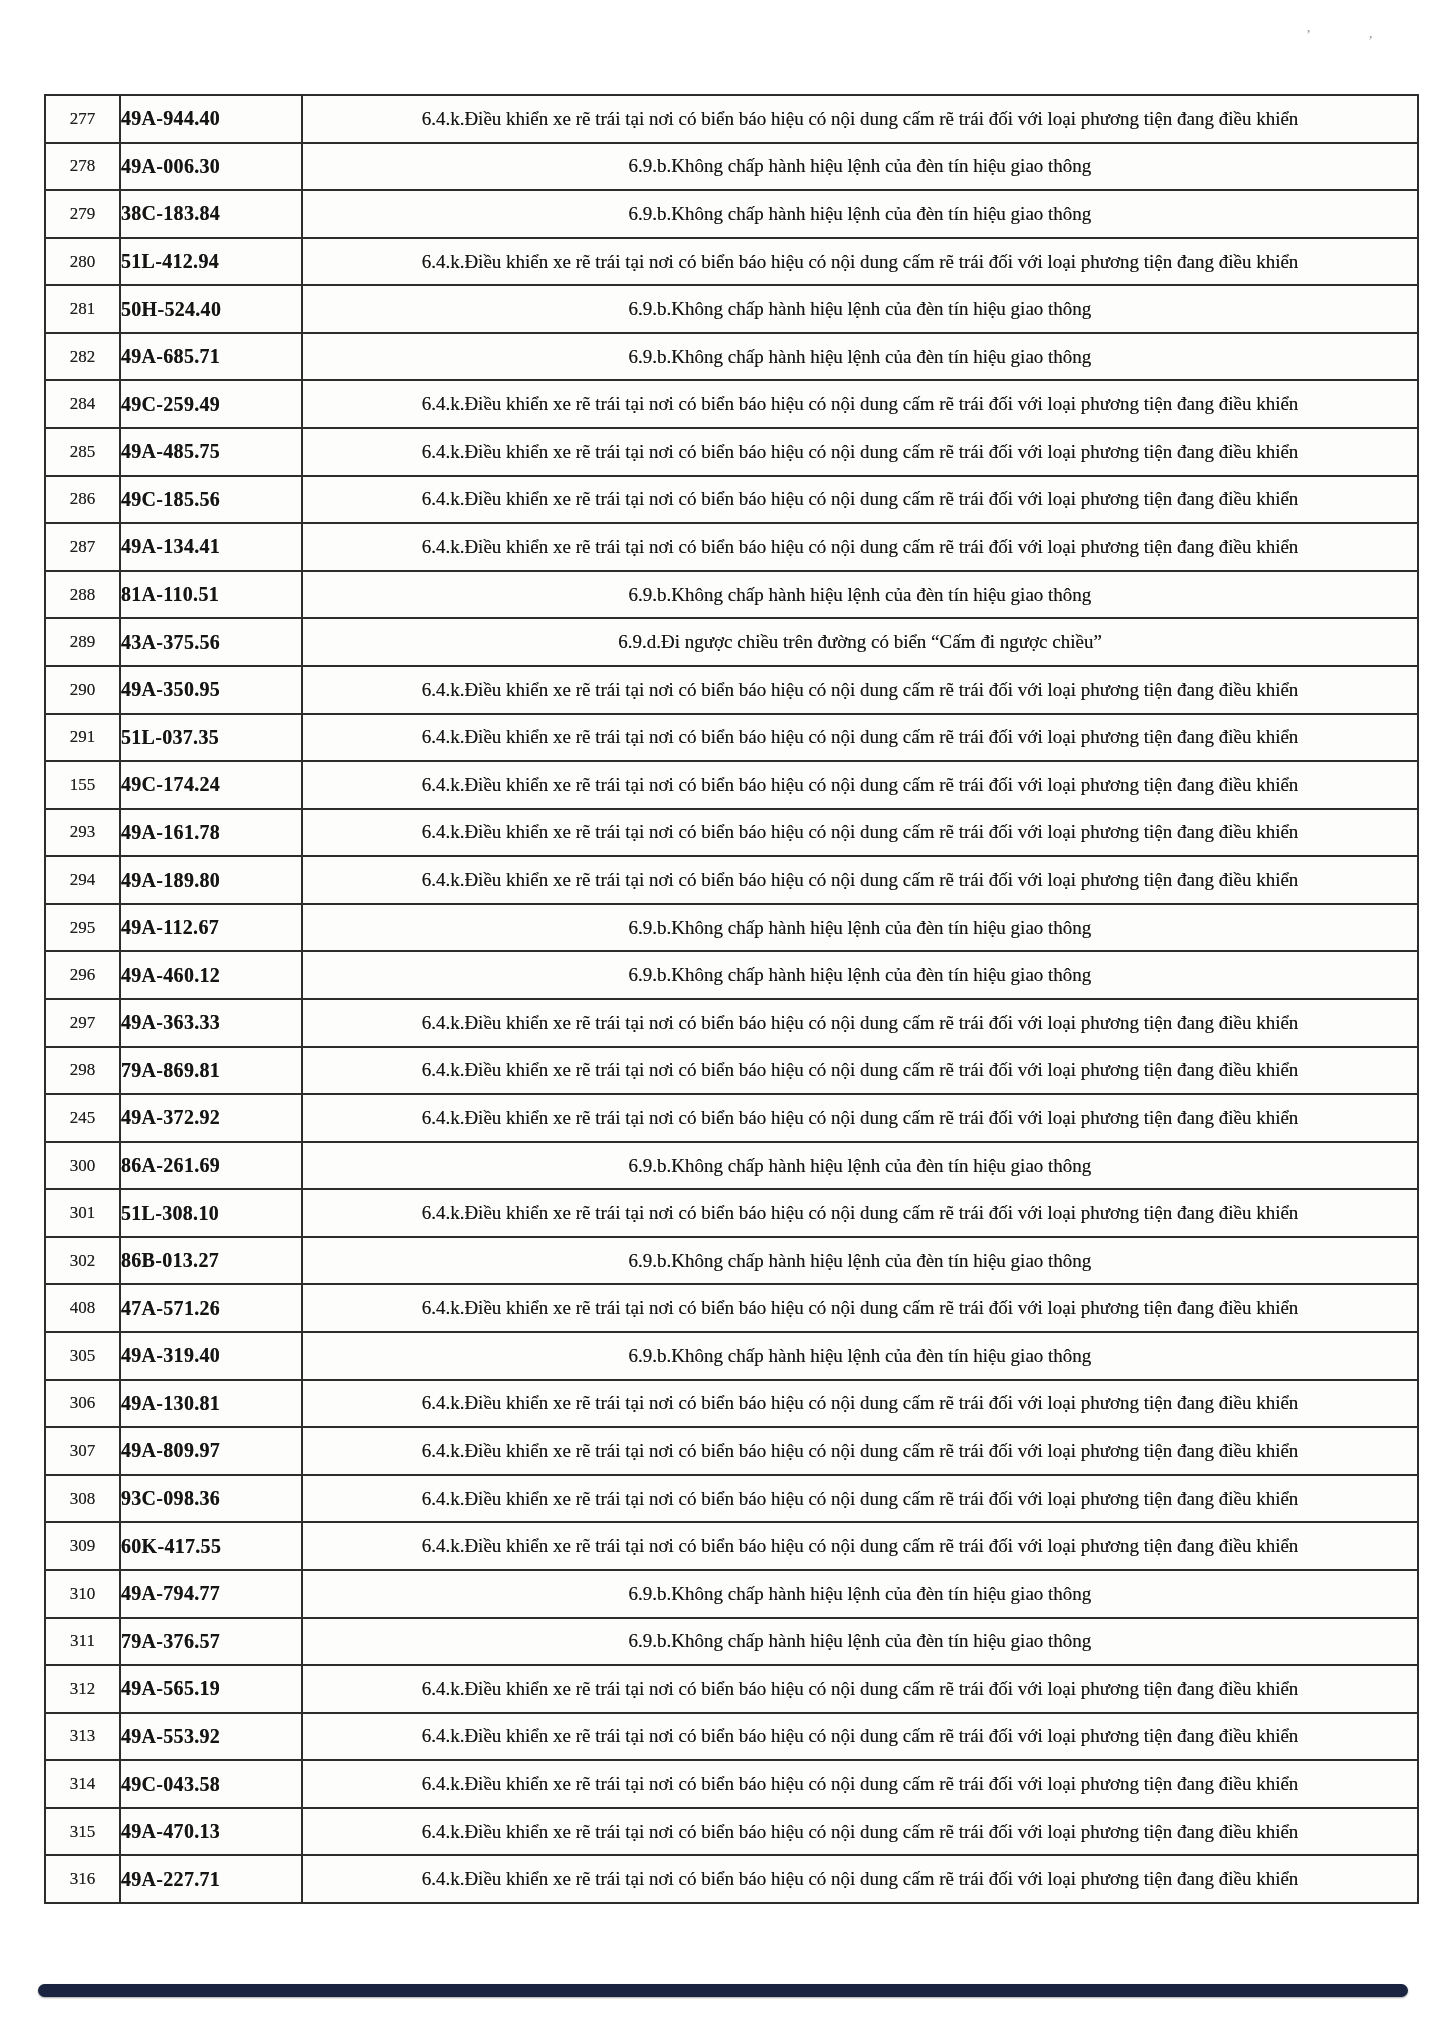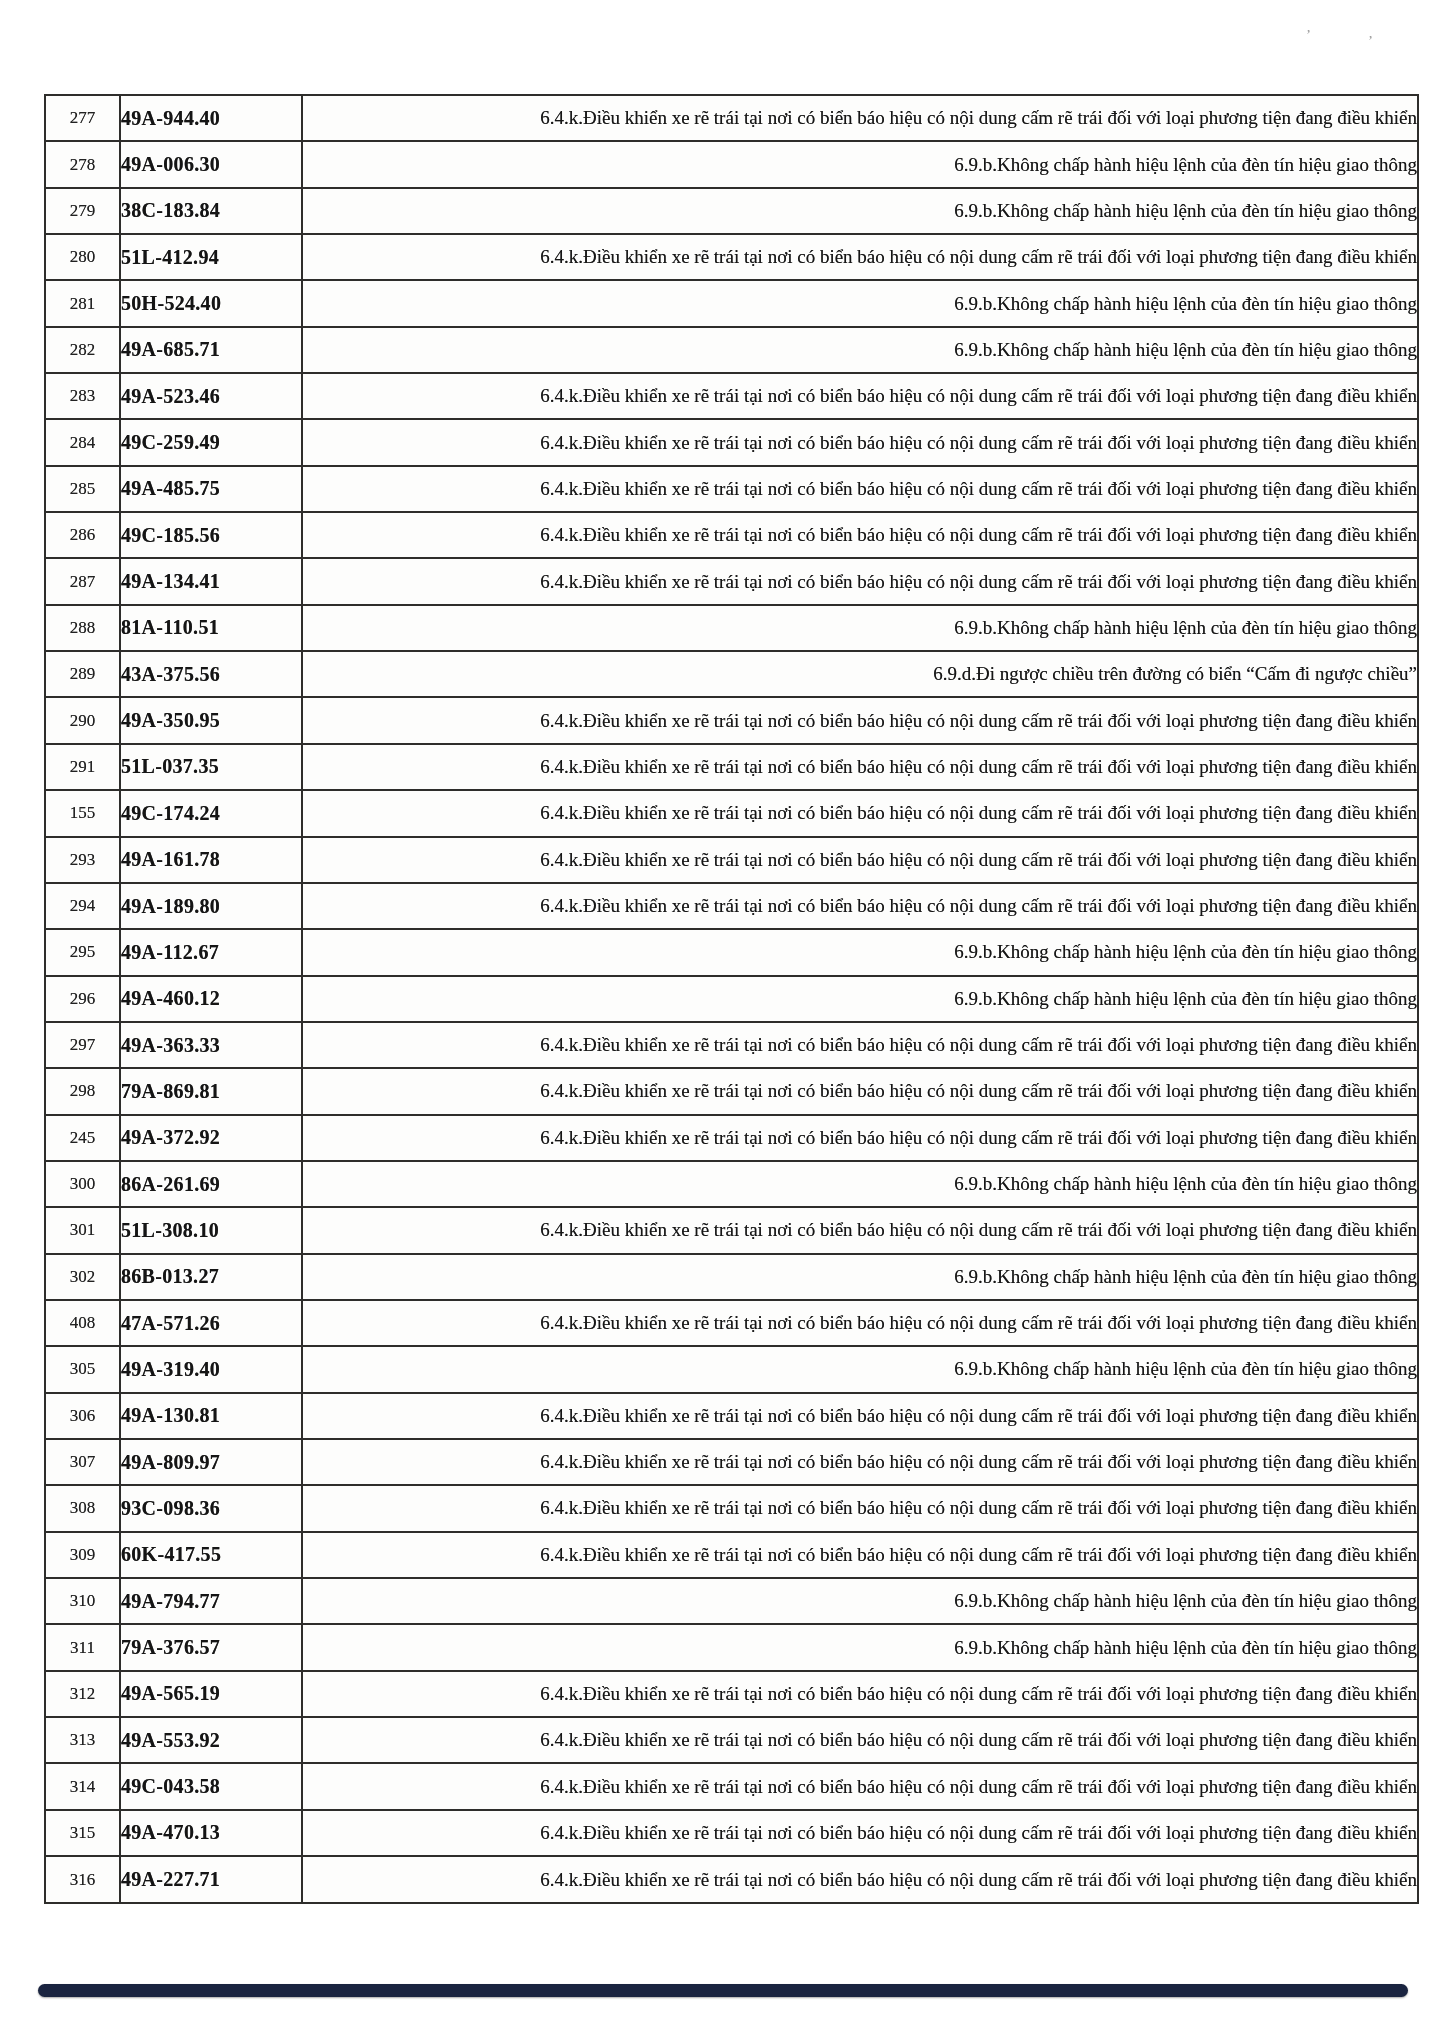--- a/index.html
+++ b/index.html
@@ -44,21 +44,21 @@
   }
   td.col-plate{
     text-align:left;
     font-weight:700;
     font-size:20px;
     letter-spacing:.3px;
     color:#151515;
     text-shadow:0 0 .5px rgba(0,0,0,.6);
   }
   td.col-violation{
-    text-align:right;
+    text-align:center;
     font-size:19px;
     padding-left:5px;
     padding-right:3px;
     color:#161616;
     text-shadow:0 0 .45px rgba(0,0,0,.55);
   }
   .scan-mark{
     position:absolute;
     color:#9a9a9a;
     font-size:15px;
@@ -116,25 +116,20 @@
             <td class="col-no">281</td>
             <td class="col-plate">50H-524.40</td>
             <td class="col-violation">6.9.b.Không chấp hành hiệu lệnh của đèn tín hiệu giao thông</td>
           </tr>
           <tr>
             <td class="col-no">282</td>
             <td class="col-plate">49A-685.71</td>
             <td class="col-violation">6.9.b.Không chấp hành hiệu lệnh của đèn tín hiệu giao thông</td>
           </tr>
           <tr>
-            <td class="col-no">283</td>
-            <td class="col-plate">49A-523.46</td>
-            <td class="col-violation">6.4.k.Điều khiển xe rẽ trái tại nơi có biển báo hiệu có nội dung cấm rẽ trái đối với loại phương tiện đang điều khiển</td>
-          </tr>
-          <tr>
             <td class="col-no">284</td>
             <td class="col-plate">49C-259.49</td>
             <td class="col-violation">6.4.k.Điều khiển xe rẽ trái tại nơi có biển báo hiệu có nội dung cấm rẽ trái đối với loại phương tiện đang điều khiển</td>
           </tr>
           <tr>
             <td class="col-no">285</td>
             <td class="col-plate">49A-485.75</td>
             <td class="col-violation">6.4.k.Điều khiển xe rẽ trái tại nơi có biển báo hiệu có nội dung cấm rẽ trái đối với loại phương tiện đang điều khiển</td>
           </tr>
           <tr>

